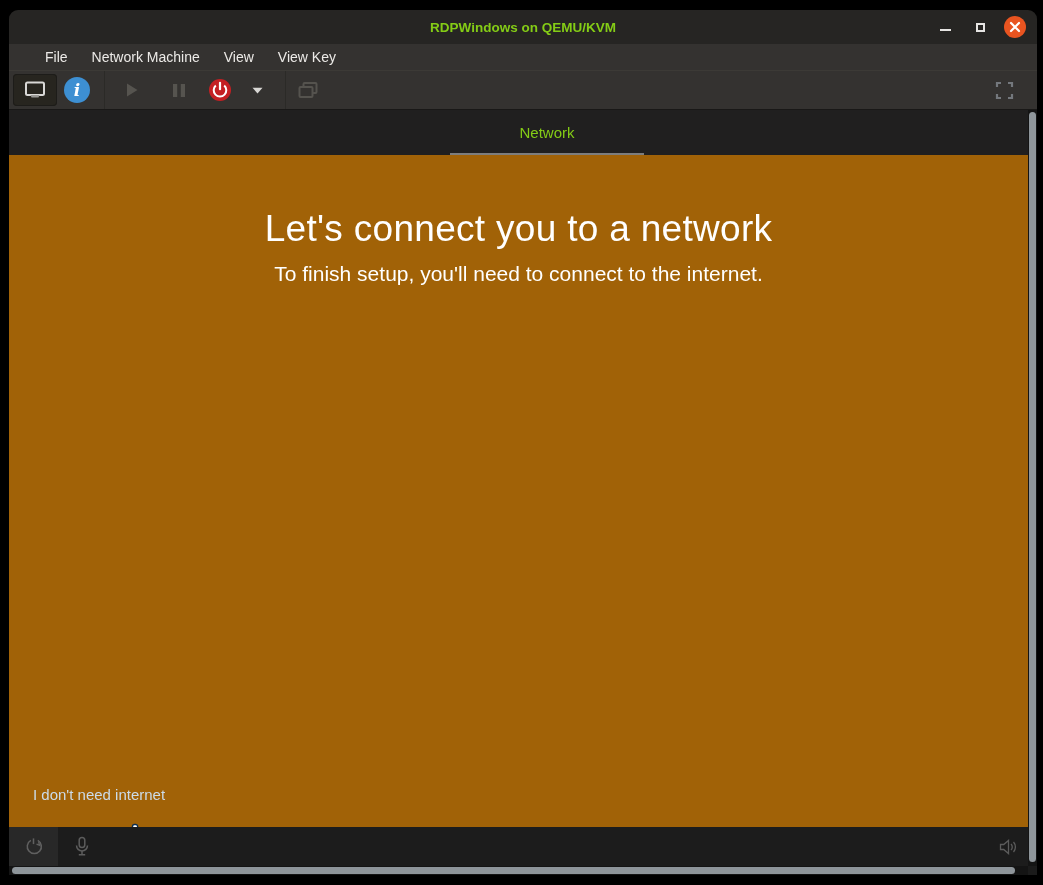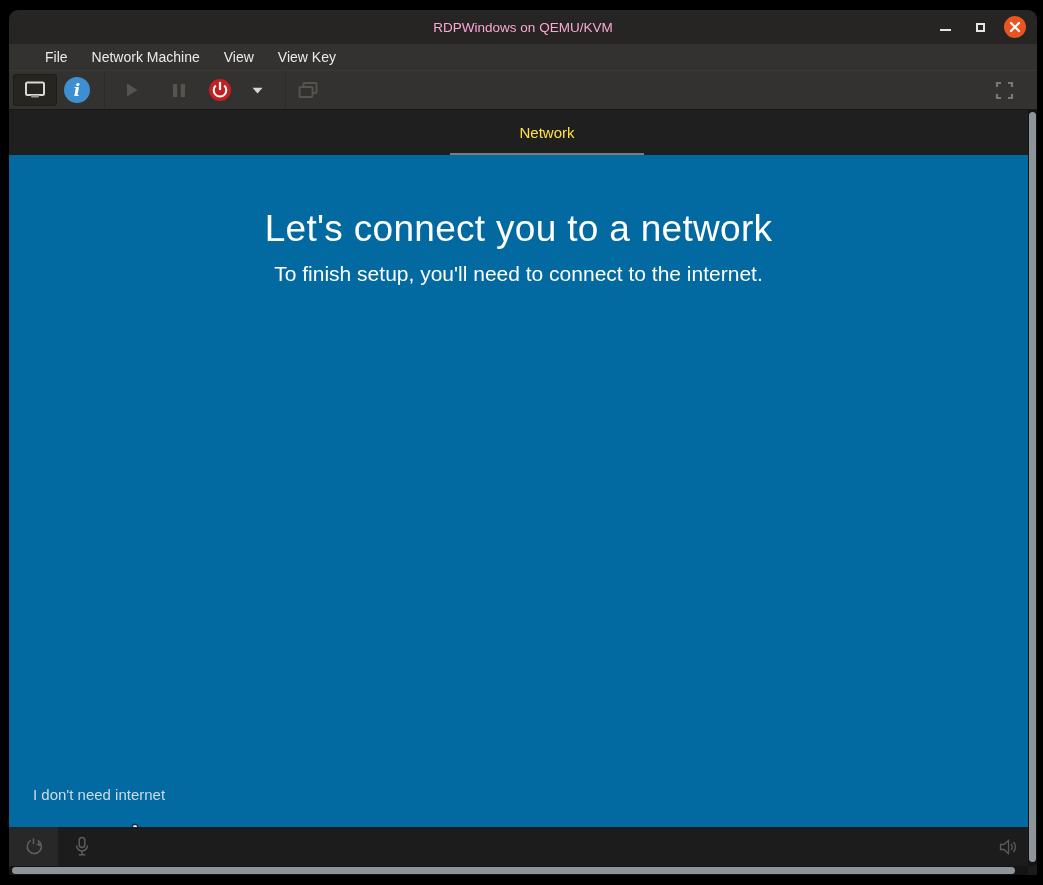--- a/index.html
+++ b/index.html
@@ -12,21 +12,21 @@
   
   .window {
     position:absolute; left:9px; top:10px; width:1028px; height:865px;
     background:#0a0a0a; border-radius:9px 9px 0 0; overflow:hidden;
   }
   
   .titlebar {
     position:absolute; left:0; top:0; width:100%; height:34px;
     background:#262523; display:flex; align-items:center; justify-content:center;
   }
-  .titlebar .title { color:#f9a8d4; font-size:13.5px; font-weight:normal; }
+  .titlebar .title { color:#84cc16; font-size:13.5px; font-weight:bold; }
   .win-controls {
     position:absolute; right:11px; top:0; height:34px;
     display:flex; align-items:center; gap:13px;
   }
   .wc-btn { width:22px; height:22px; display:flex; align-items:center; justify-content:center; }
   .wc-min-glyph { width:11px; height:2px; background:#e6e5e3; margin-top:6px; }
   .wc-max-glyph { width:9px; height:9px; border:2px solid #e6e5e3; }
   .wc-close { border-radius:50%; }
   
   .menubar {
@@ -50,21 +50,21 @@
     font-size:17px; display:flex; align-items:center; justify-content:center;
   }
   .fullscreen-btn { position:absolute; right:16px; top:3px; }
   
   .viewport { position:absolute; left:0; top:100px; width:100%; height:765px; background:#050505; }
   .guest { position:absolute; left:0; top:0; width:1019px; height:756px; overflow:hidden; }
   .oobe-header { position:absolute; left:0; top:0; width:100%; height:45px; background:#201f1f; }
   .oobe-tab {
     position:absolute; left:441px; top:1px; width:194px; height:44px;
     border-bottom:2px solid #7d7d7d; display:flex; align-items:center; justify-content:center;
-    color:#fde047; font-size:15px;
+    color:#84cc16; font-size:15px;
   }
   .oobe-main { position:absolute; left:0; top:45px; width:100%; height:672px; background:#02477d; }
   .oobe-center { position:absolute; left:7px; top:51px; width:1005px; text-align:center; color:#fff; }
   .oobe-title { font-size:37px; font-weight:300; letter-spacing:0.3px; line-height:46px; }
   .oobe-subtitle { font-size:21px; margin-top:10px; }
   .oobe-link { position:absolute; left:24px; top:631px; font-size:15px; color:#ccdbe8; }
   .cursor { position:absolute; left:115px; top:668px; width:27px; height:32px; }
   .oobe-footer { position:absolute; left:0; top:717px; width:100%; height:39px; background:#1c1c1c; }
   .foot-btn { position:absolute; top:0; height:39px; display:flex; align-items:center; justify-content:center; }
   .foot-btn.hl { background:#282828; }
@@ -155,21 +155,21 @@
 
     <div class="viewport">
       <div class="guest" id="oobe-screen">
 
         <div class="oobe-header">
           <div class="oobe-tab">
             <span>Network</span>
           </div>
         </div>
 
-        <div class="oobe-main" id="oobe-main" style="background: #0369a1;">
+        <div class="oobe-main" id="oobe-main" style="background: #a16207;">
           <div class="oobe-center">
             <div class="oobe-title">Let's connect you to a network</div>
             <div class="oobe-subtitle">To finish setup, you'll need to connect to the internet.</div>
           </div>
           <a class="oobe-link">I don't need internet</a>
           <svg class="cursor" viewBox="0 0 27 32">
             <path d="M10.5 1.5c-1.1 0-2 .9-2 2v13.2l-2.9-3c-.8-.8-2.1-.8-2.9 0-.8.8-.8 2.1 0 2.9l7.4 8.2c.8.9 2 1.7 3.3 1.7h6.4c2.4 0 4.2-1.9 4.2-4.4v-7c0-1.1-.9-2-2-2-.6 0-1.1.2-1.5.6-.2-.9-1-1.6-2-1.6-.6 0-1.1.2-1.5.6-.2-.9-1-1.6-2-1.6-.5 0-1 .2-1.4.5V3.5c0-1.1-.9-2-2-2z" fill="#ffffff" stroke="#0d2f52" stroke-width="1.4"></path>
           </svg>
         </div>
 

